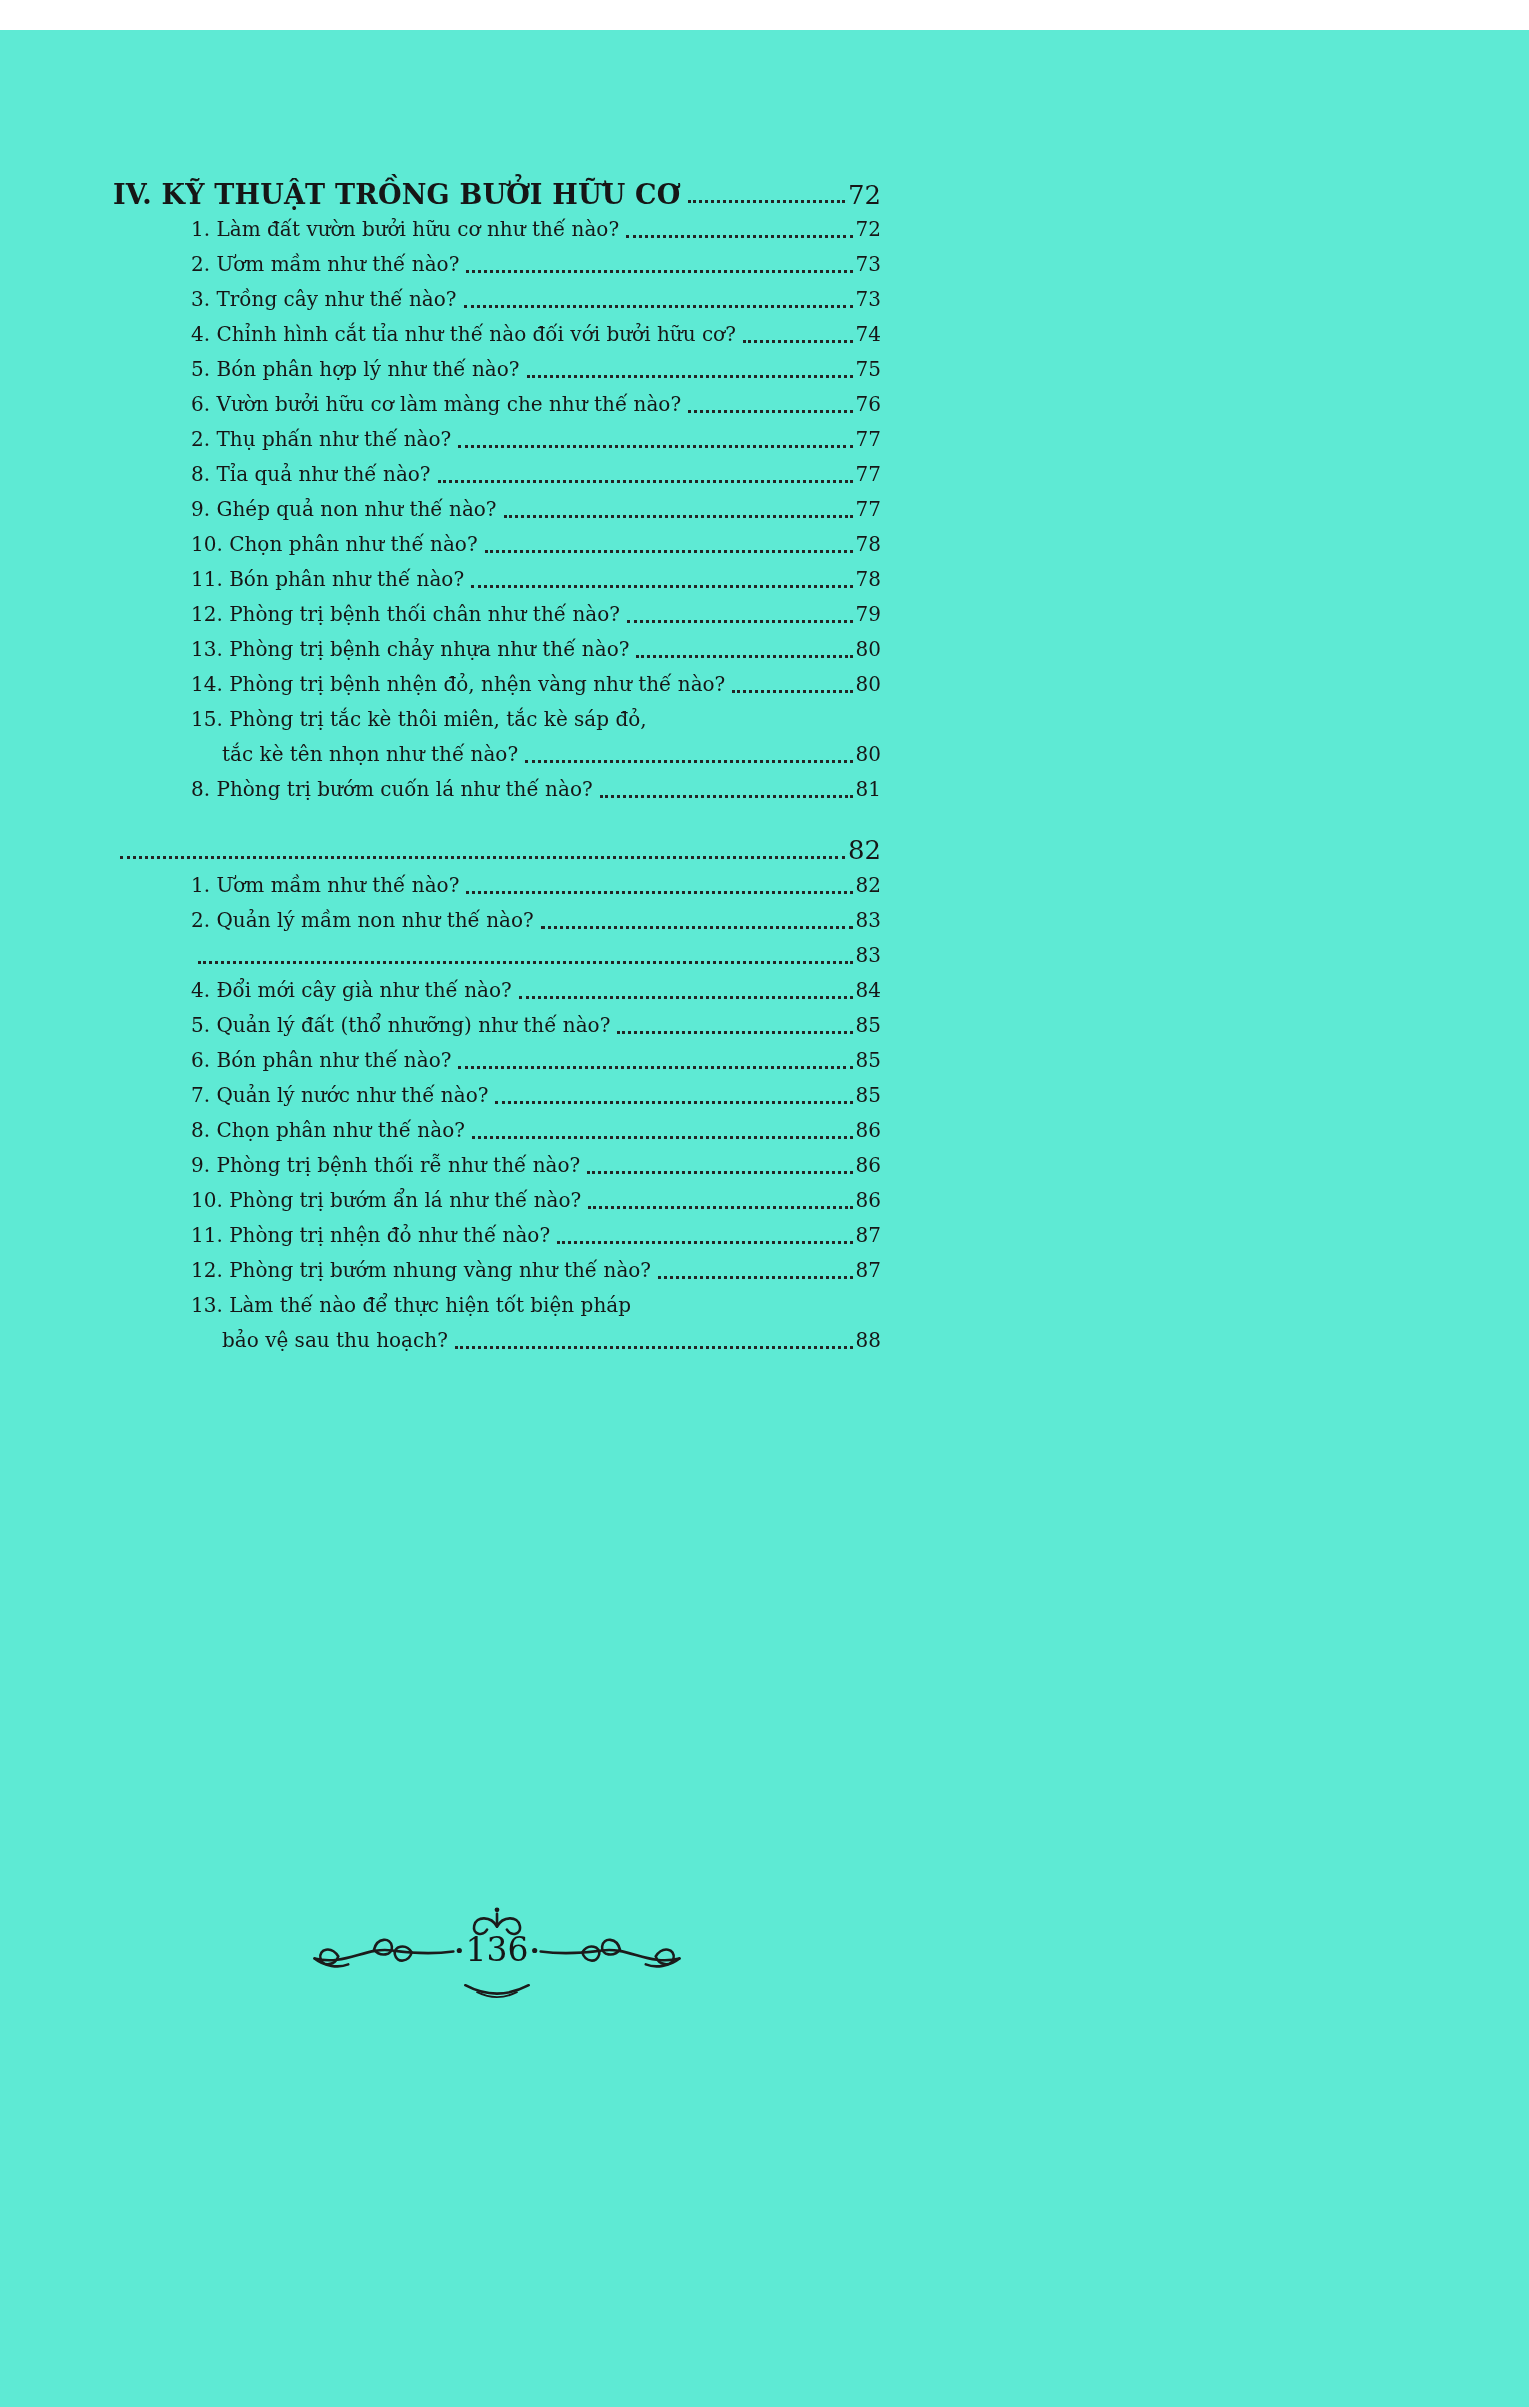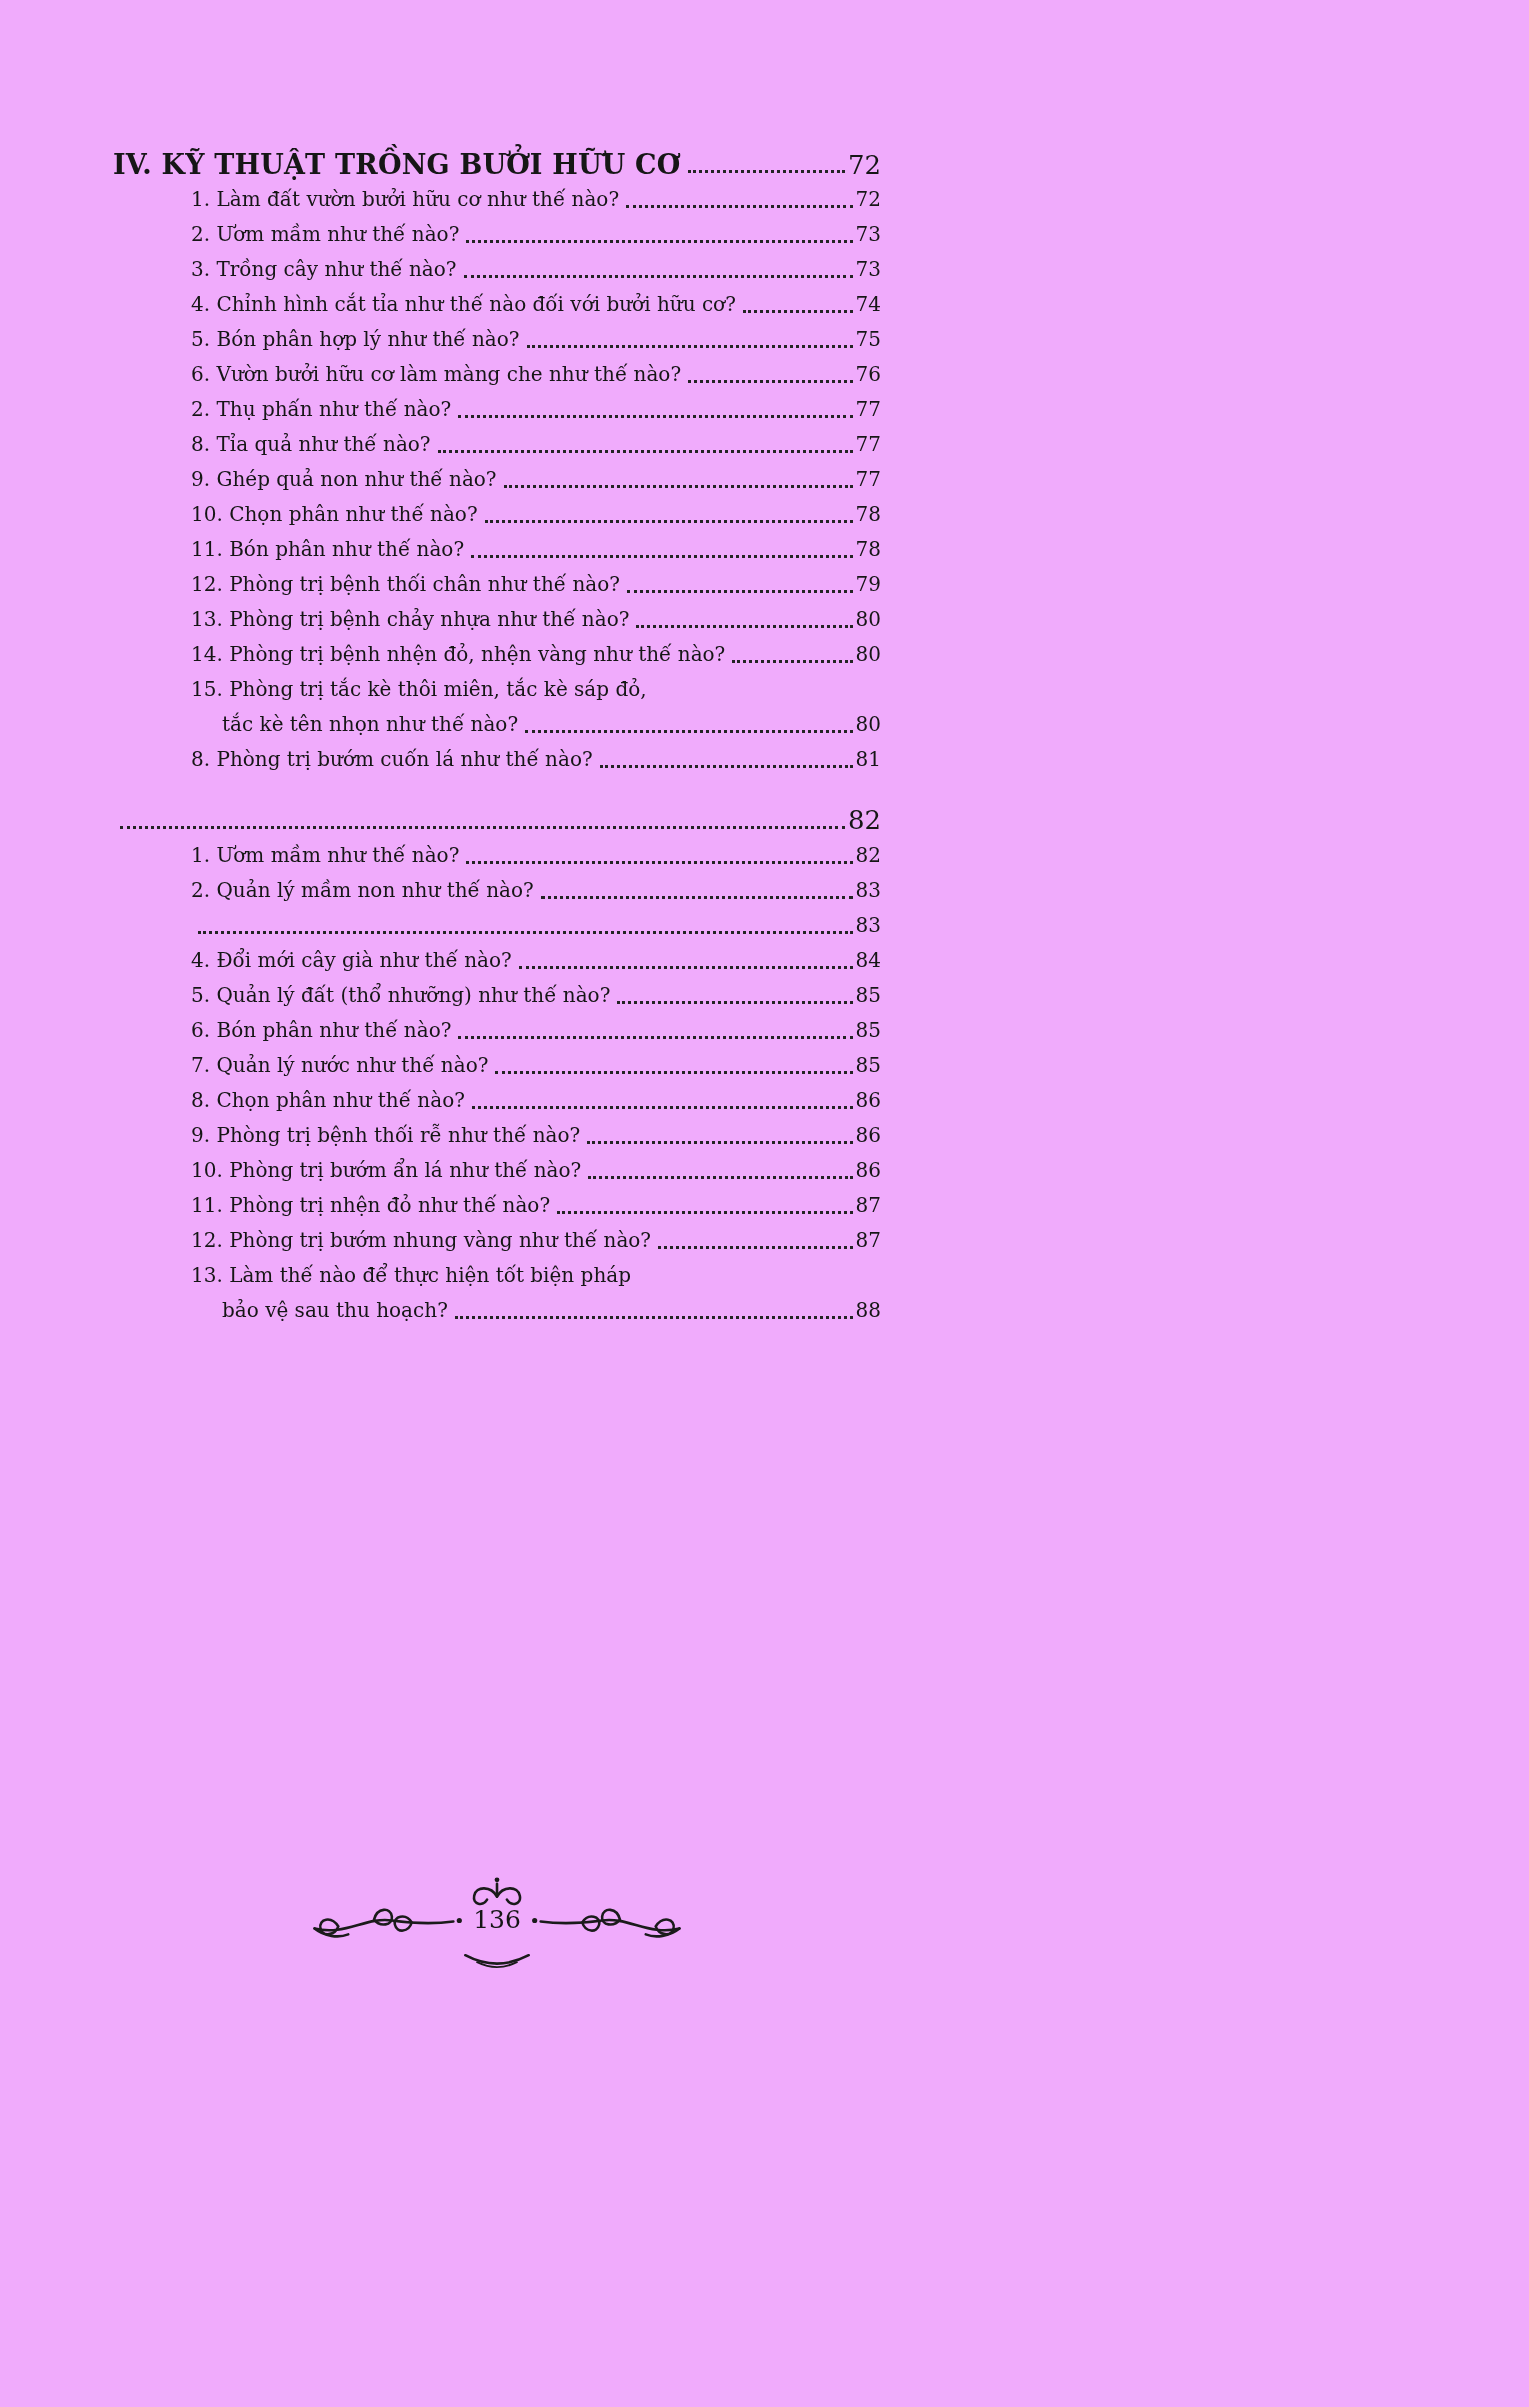--- a/index.html
+++ b/index.html
@@ -8,21 +8,22 @@
     height: 2408px;
     background: #ffffff;
     font-family: "DejaVu Serif", "Liberation Serif", serif;
     color: #161616;
     position: relative;
     overflow: hidden;
   }
   .page {
     position: absolute;
     inset: 0;
-    background: #f0abfc;
+    background: #5eead4;
+    margin-top: 30px;
   }
   .toc {
     position: absolute;
     left: 113px;
     top: 147px;
     width: 768px;
   }
   .toc-row {
     display: flex;
     align-items: baseline;
@@ -61,21 +62,21 @@
     position: relative;
     width: 378px;
     height: 119px;
   }
   .flourish { display: block; }
   .folio {
     position: absolute;
     left: 50%;
     top: 38px;
     transform: translateX(-50%);
-    font-size: 25px;
+    font-size: 33px;
     line-height: 38px;
     color: #161616;
   }
 </style>
 </head>
 <body>
 
 <div class="page">
 
   <div class="toc">

